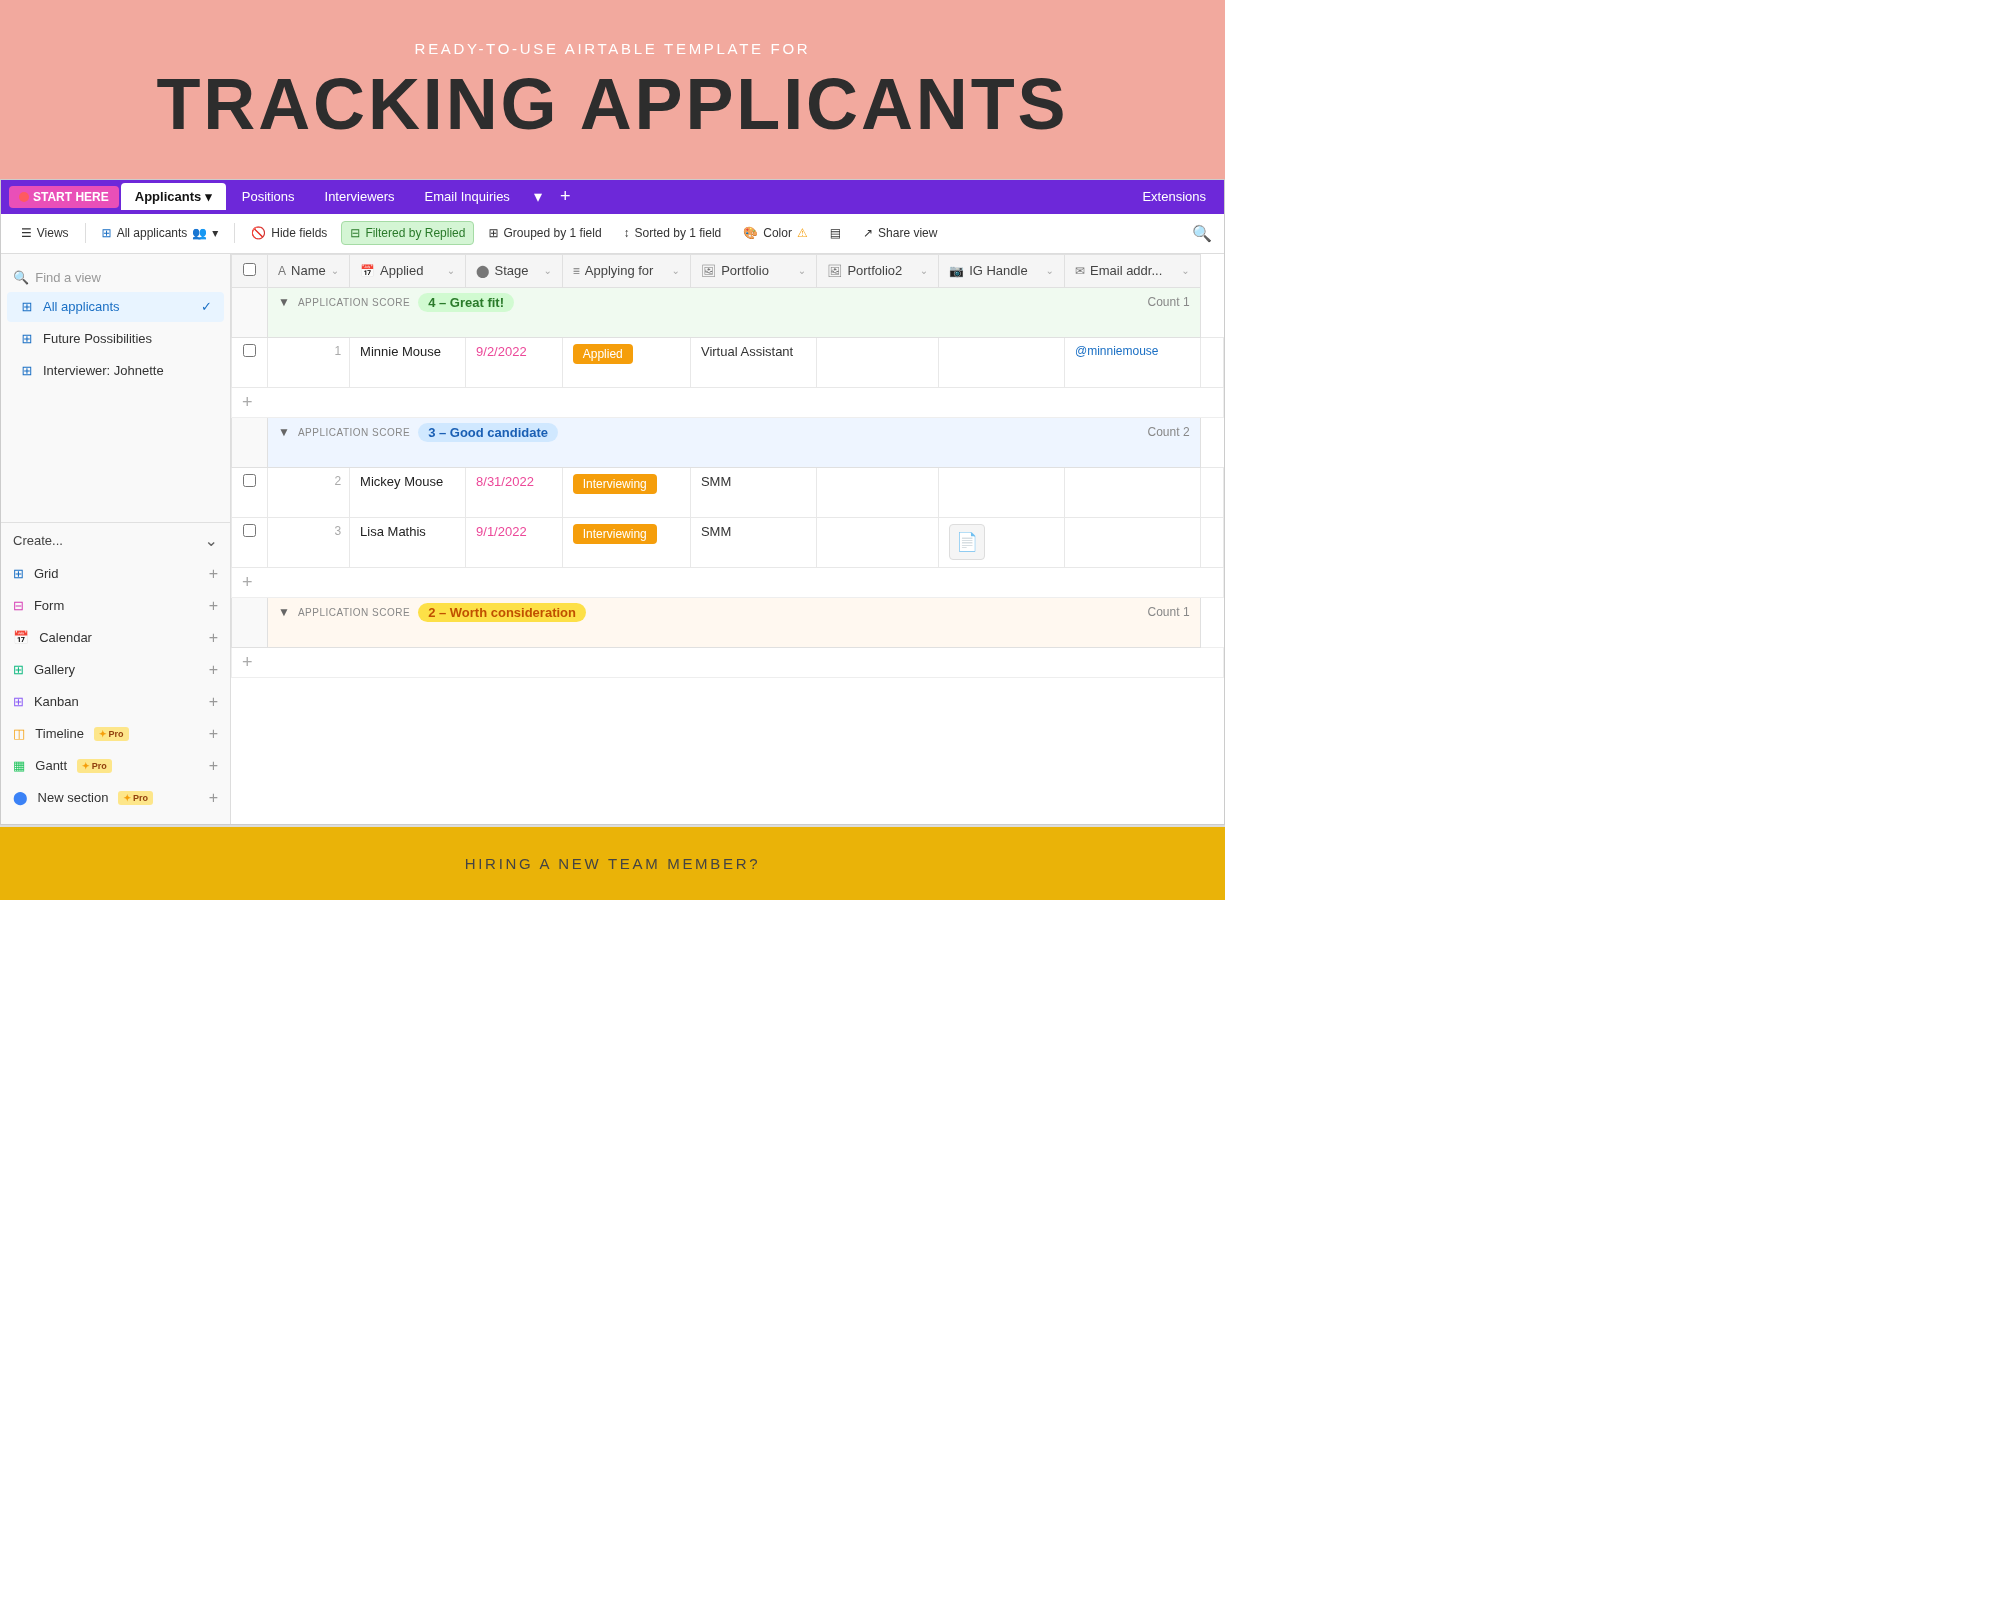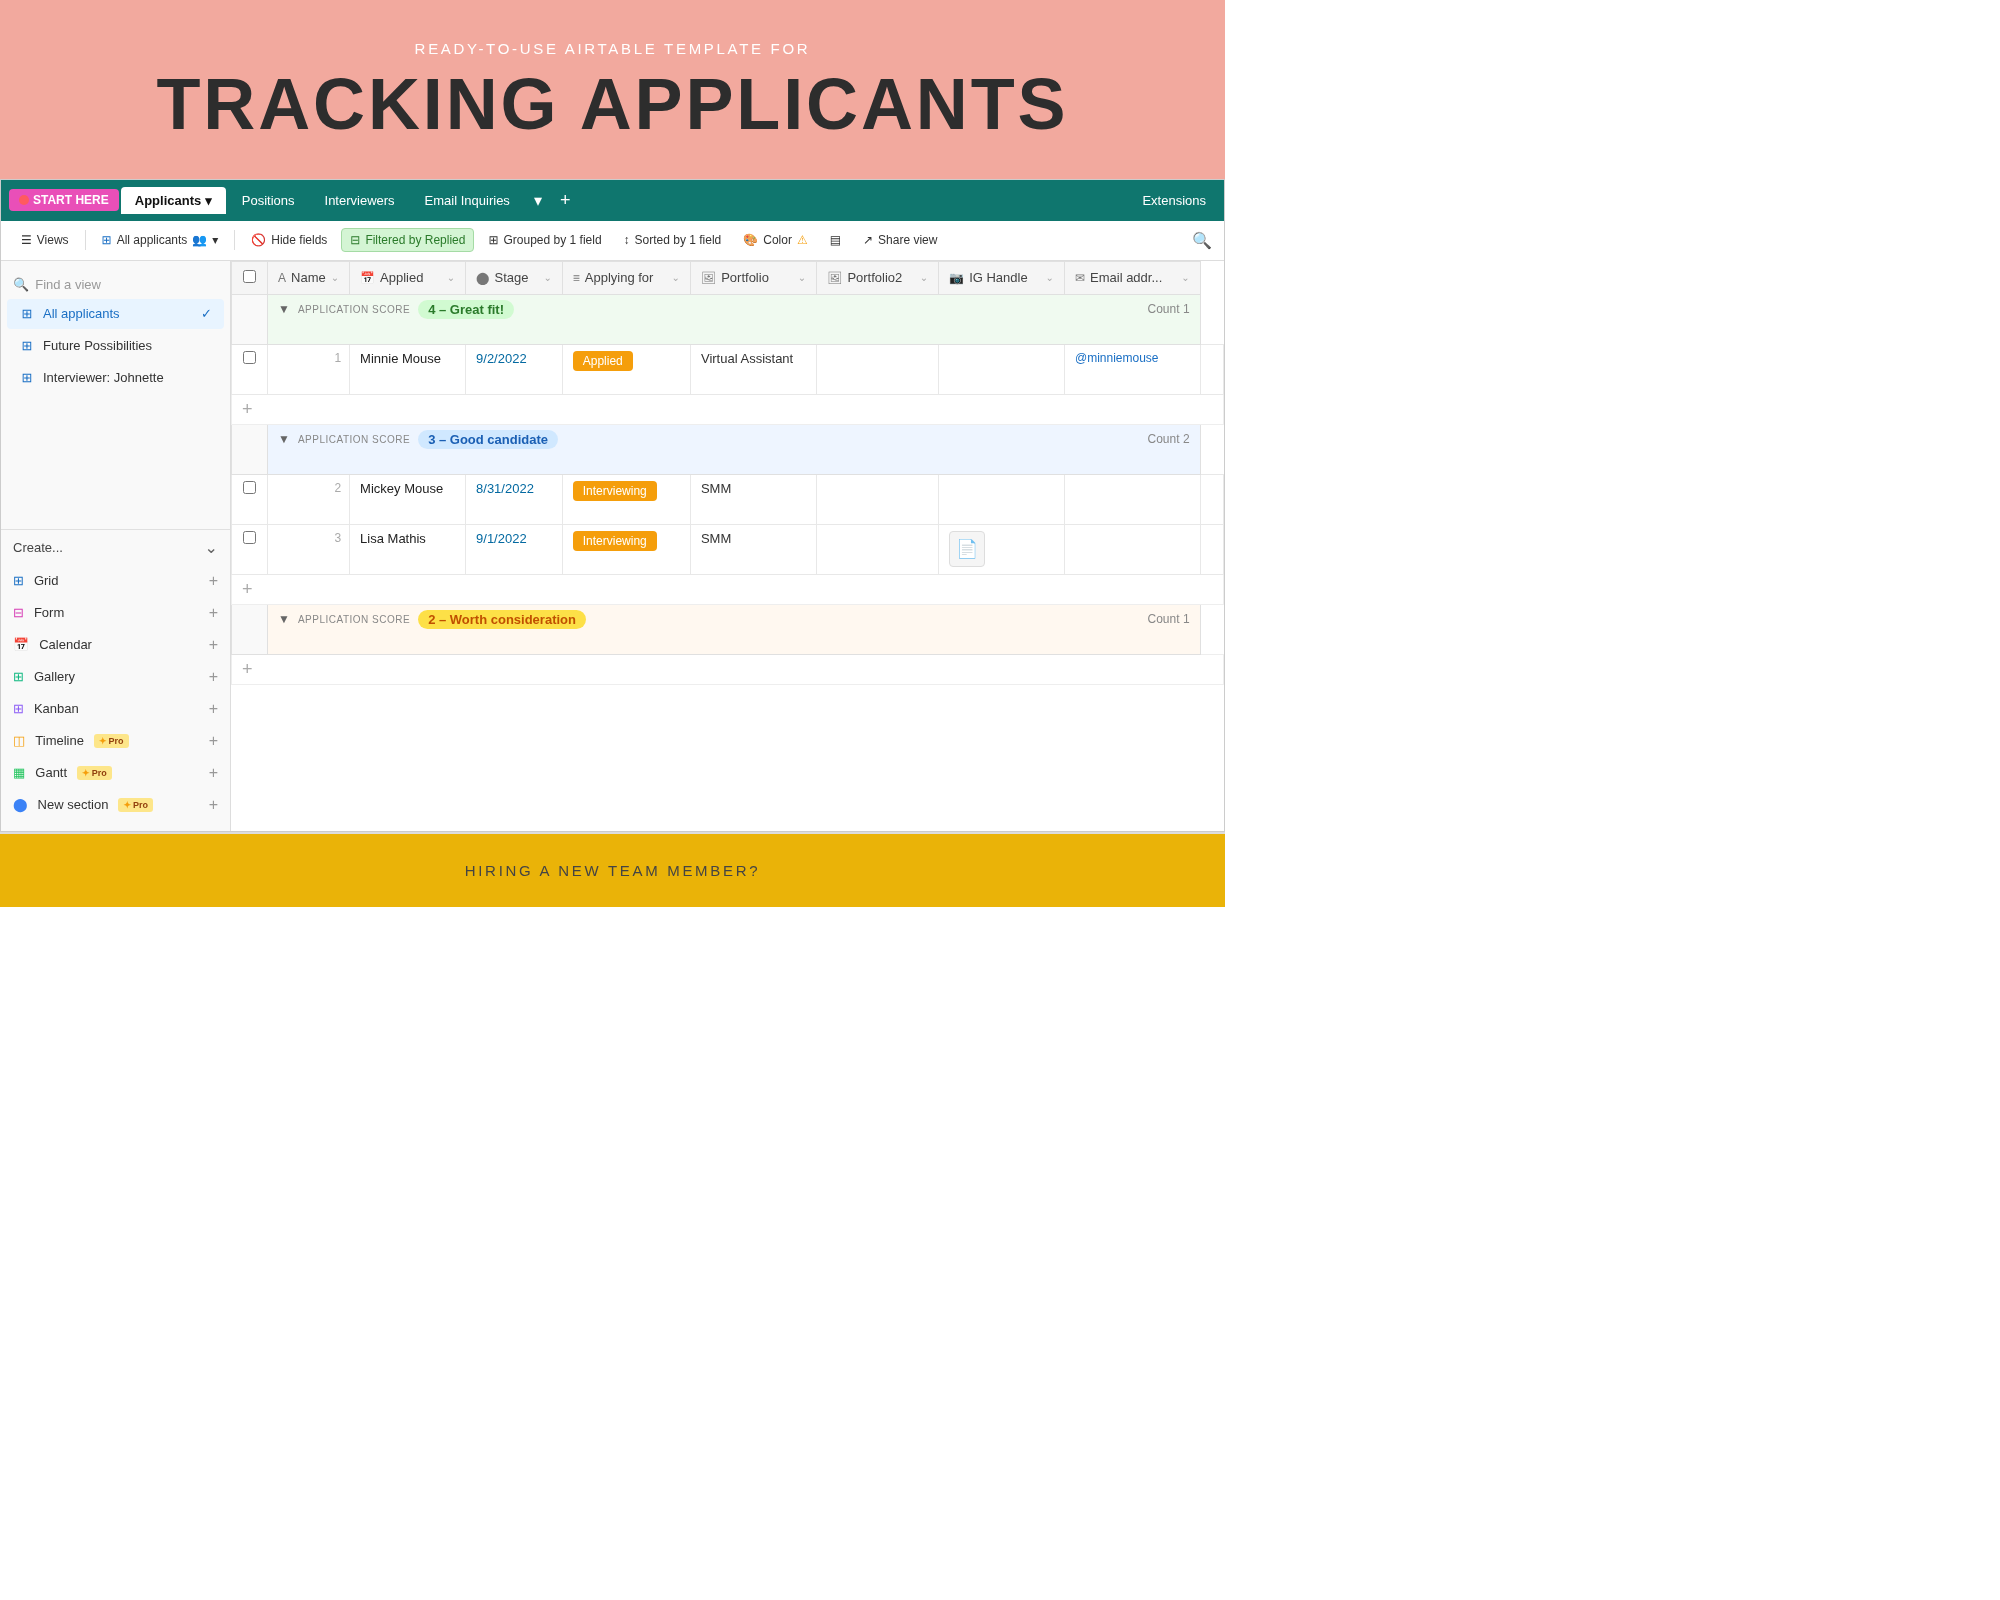--- a/index.html
+++ b/index.html
@@ -28,25 +28,25 @@
 
     
     .airtable-app {
       background: #fff;
       border: 1px solid #ccc;
       margin: 0;
     }
 
     
     .tab-bar {
-      background: #0f766e;
+      background: #6d28d9;
       display: flex;
       align-items: center;
       padding: 3px 8px;
-      height: 41px;
+      height: 34px;
       gap: 2px;
     }
     .tab-start {
       background: #e94fb8;
       color: #fff;
       font-weight: 700;
       font-size: 12px;
       padding: 4px 10px;
       border-radius: 4px;
       display: flex;
@@ -282,21 +282,21 @@
     td {
       border: 1px solid #e8e8e8;
       padding: 6px 10px;
       vertical-align: top;
       height: 50px;
       color: #222;
     }
     .td-checkbox { text-align: center; width: 36px; }
     .td-row-num { color: #aaa; font-size: 12px; text-align: right; padding-right: 8px; width: 32px; }
     .td-name { font-size: 13px; }
-    .td-date { font-size: 13px; color: #0369a1; }
+    .td-date { font-size: 13px; color: #ec4899; }
     .stage-badge {
       display: inline-block;
       padding: 3px 10px;
       border-radius: 4px;
       font-size: 12px;
       font-weight: 500;
       color: #fff;
     }
     .td-applying { font-size: 13px; color: #333; }
     .td-portfolio { font-size: 12px; color: #1a6fc4; }

